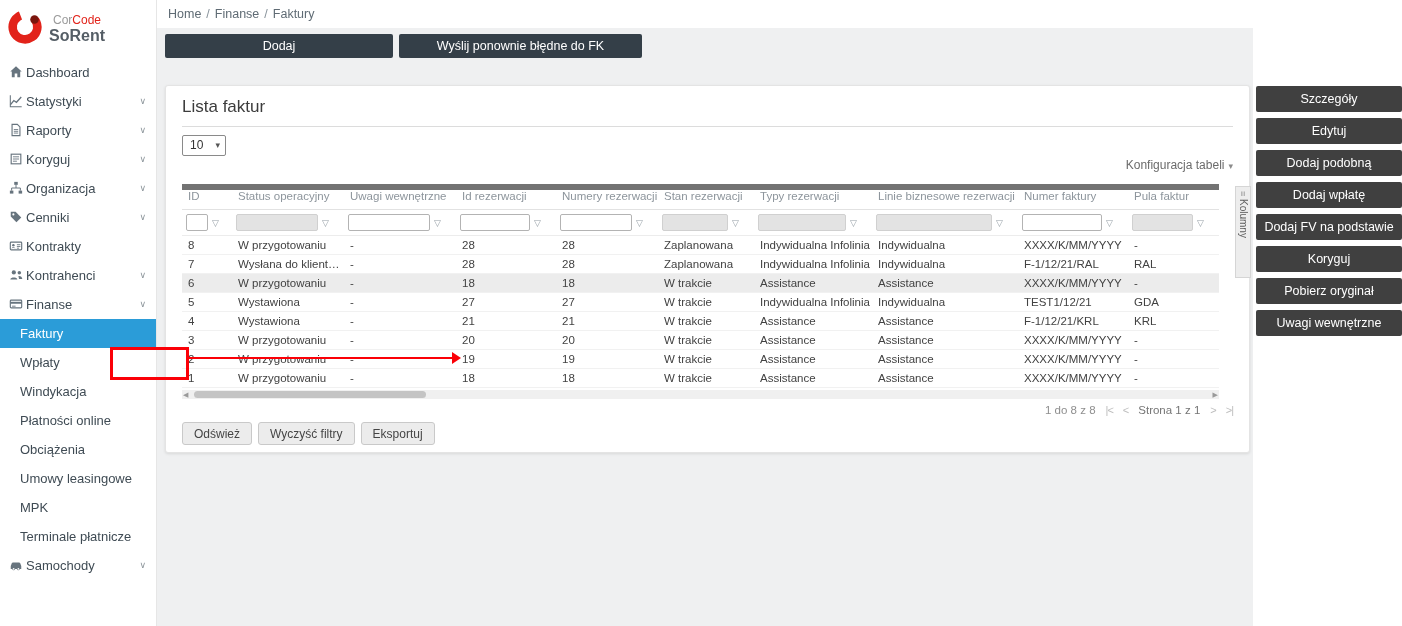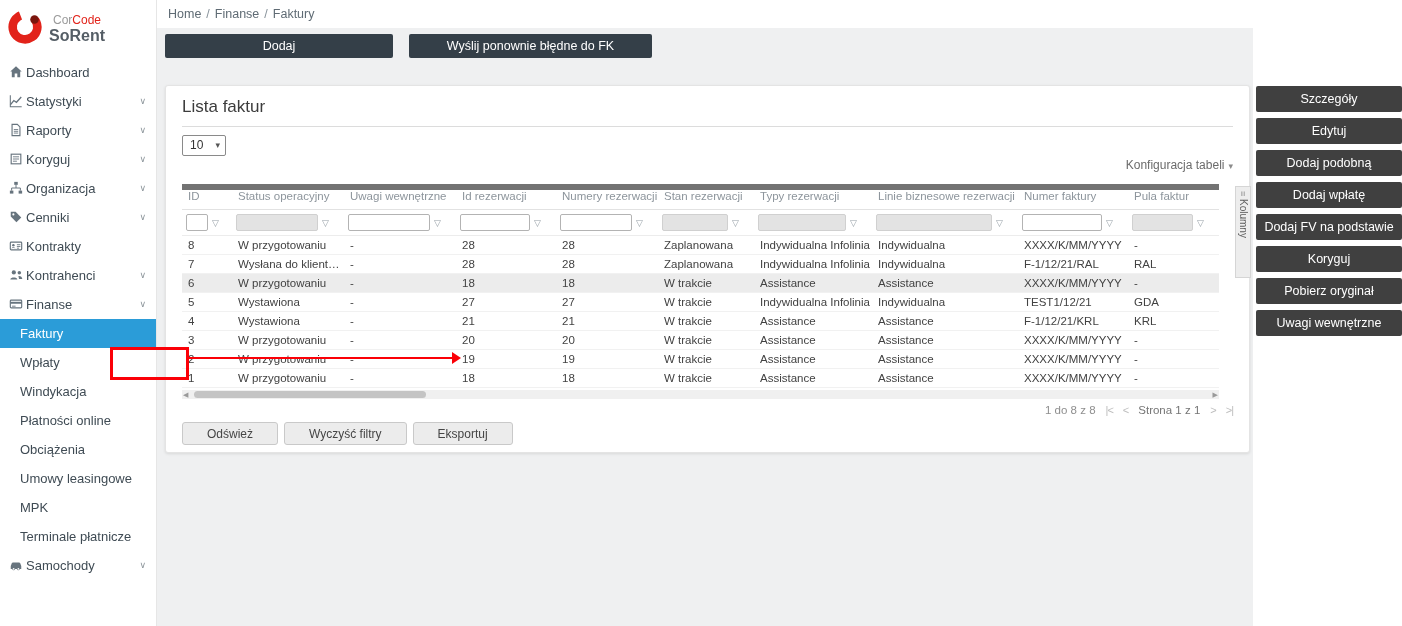--- a/index.html
+++ b/index.html
@@ -27,21 +27,21 @@
   .sb-icon { position:absolute; left:9px; top:7px; width:14px; height:14px; }
   .sb-icon svg { display:block; }
   .sb-chevron { position:absolute; right:10px; top:0; font-size:9px; color:#8b949a; }
 
   
   #breadcrumb { position:absolute; left:168px; top:7px; font-size:12.5px; color:#5f6b74; z-index:5; }
   #breadcrumb .sep { margin:0 5px; color:#8a949c; }
   .top-btn { position:absolute; top:34px; height:24px; background:#343f48; color:#fff; font-size:12.5px;
              border:none; border-radius:2px; font-family:inherit; z-index:5; }
   #btn-dodaj { left:165px; width:228px; }
-  #btn-wyslij { left:409px; width:243px; }
+  #btn-wyslij { left:399px; width:243px; }
 
   
   #card { position:absolute; left:165px; top:85px; width:1085px; height:368px; background:#fff;
           border:1px solid #e4e4e4; border-radius:3px; box-shadow:0 1px 3px rgba(0,0,0,.10); z-index:4; }
   #card-title { position:absolute; left:16px; top:11px; font-size:17px; font-weight:500; color:#3c3c3c; }
   #card-hr { position:absolute; left:16px; right:16px; top:40px; border-top:1px solid #dcdcdc; }
   #page-size { position:absolute; left:16px; top:49px; width:44px; height:21px; border:1px solid #8a8a8a;
                border-radius:2px; background:#fff; font-size:12px; color:#333; line-height:19px; padding-left:7px; }
   #page-size .caret { position:absolute; right:5px; top:0; font-size:9px; color:#555; }
   #table-config { position:absolute; right:16px; top:72px; font-size:12px; color:#6b6b6b; }
@@ -73,21 +73,21 @@
   .scroll-arrow { position:absolute; top:0; font-size:7px; color:#9a9a9a; line-height:9px; }
   #scroll-left { left:1px; } #scroll-right { right:1px; }
 
   
   #pagination { position:absolute; right:16px; top:318px; font-size:11.5px; color:#8f8f8f; display:flex; align-items:center; gap:10px; }
   #pagination .pg-icon { color:#bdbdbd; font-size:11px; letter-spacing:-1px; }
   #pagination .pg-label { color:#757575; }
 
   
   #footer-actions { position:absolute; left:16px; top:336px; display:flex; gap:6px; }
-  .foot-btn { height:23px; padding:0 24px; background:#ececec; border:1px solid #c9c9c9; border-radius:3px;
+  .foot-btn { height:23px; padding:0 11px; background:#ececec; border:1px solid #c9c9c9; border-radius:3px;
               font-size:12px; color:#454545; font-family:inherit; }
 
   
   .r-btn { position:absolute; left:1256px; width:146px; height:26px; background:#404040; color:#fff;
            border:none; border-radius:2px; font-size:12.5px; font-family:inherit; z-index:5; }
 
   
   #anno-rect { position:absolute; left:110px; top:347px; width:79px; height:33px; border:3px solid #fb0007; z-index:60; }
   #anno-line { position:absolute; left:188px; top:357px; width:266px; height:2px; background:#fb0007; z-index:60; }
   #anno-head { position:absolute; left:452px; top:352px; width:0; height:0; border-left:9px solid #fb0007;

